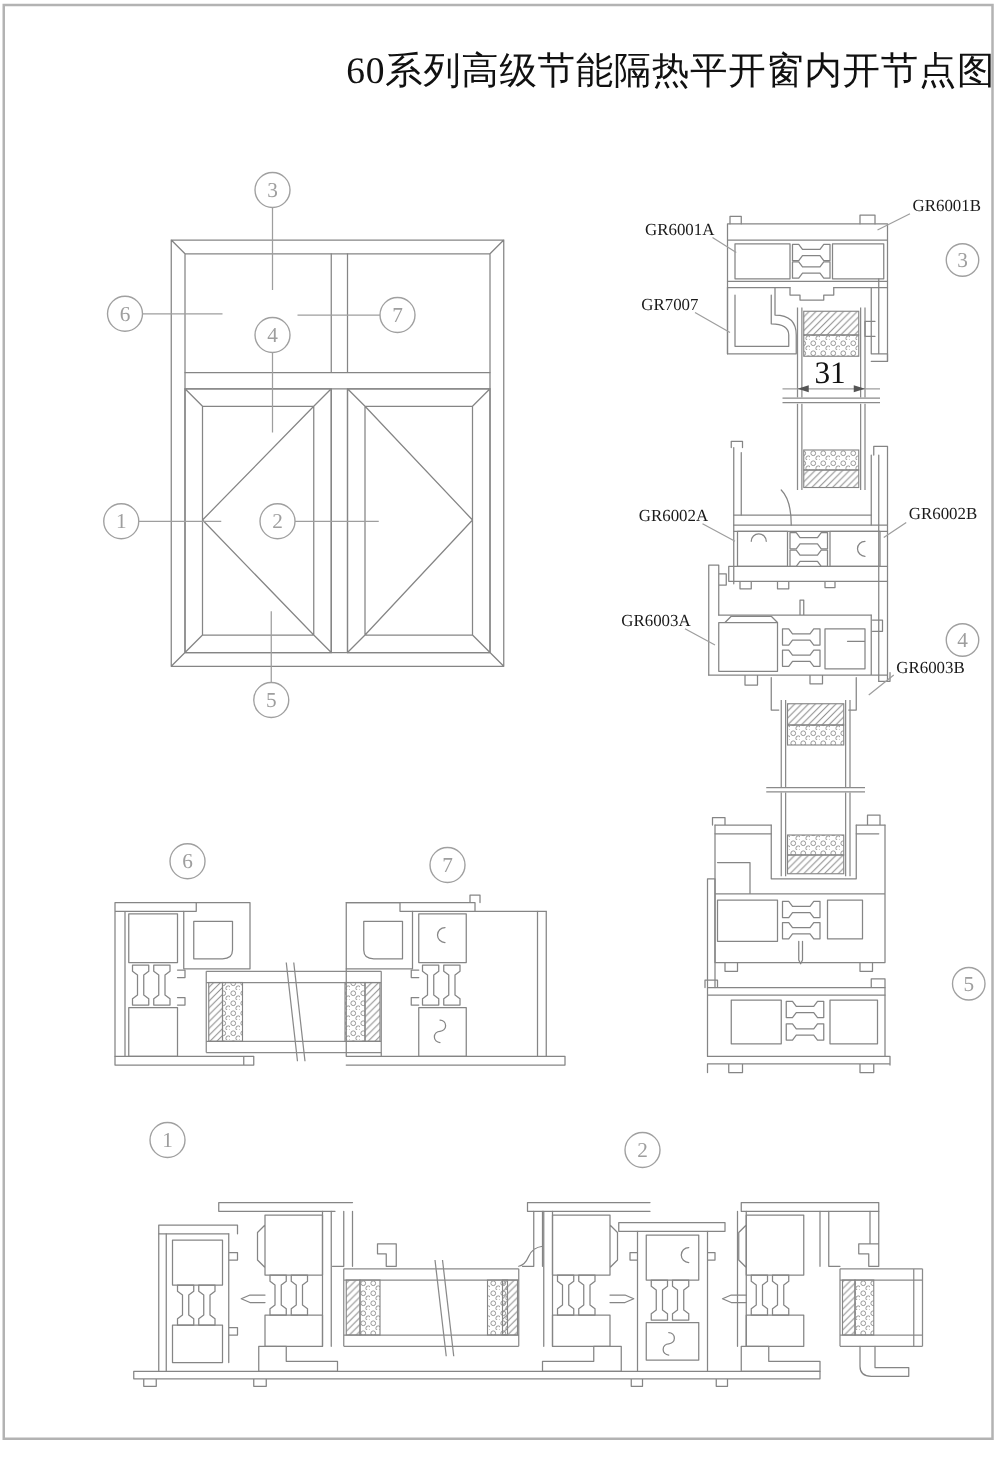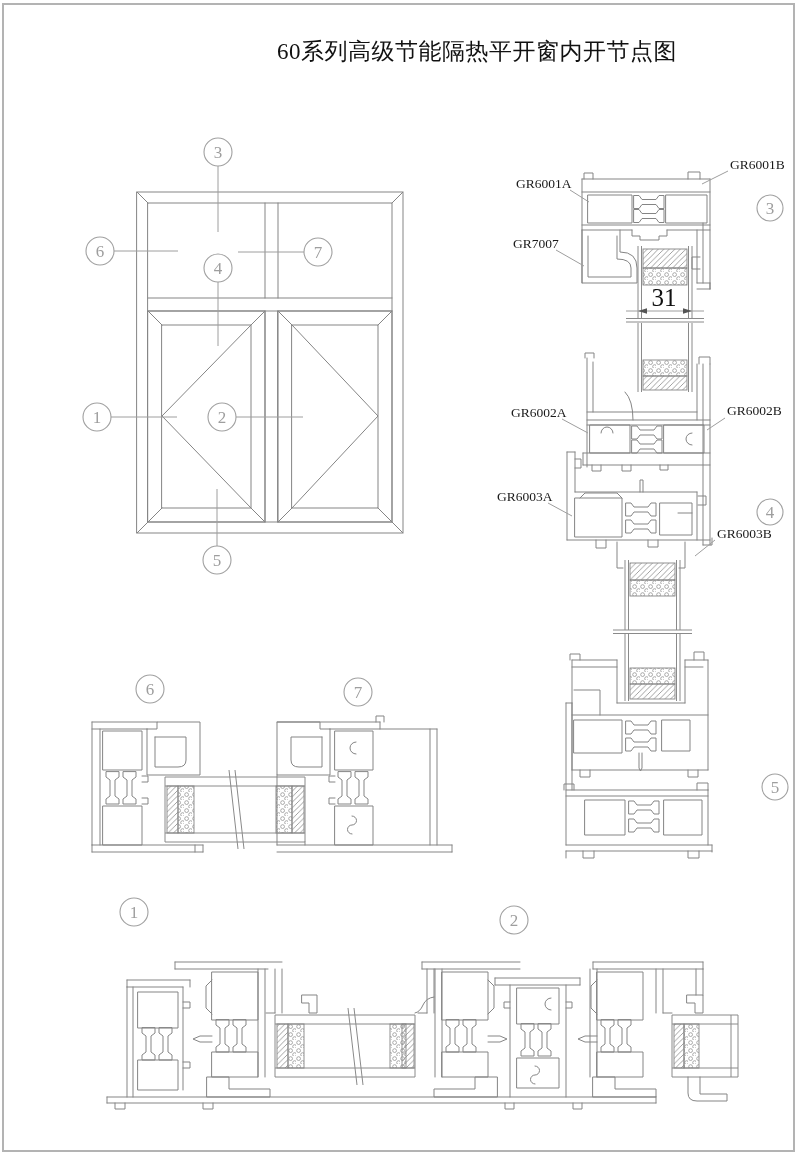--- a/index.html
+++ b/index.html
@@ -1,20 +1,20 @@
 <!DOCTYPE html>
 <html><head>
 <meta charset="utf-8">
 <style>
   html,body{margin:0;padding:0;background:#fff;}
   .page{position:relative;width:800px;height:1168px;background:#fff;overflow:hidden;
         font-family:"Liberation Serif","DejaVu Serif",serif;}
   .sheet-border{position:absolute;left:2px;top:3px;width:793px;height:1149px;
         box-sizing:border-box;border:2px solid #b3b3b3;}
-  .title{position:absolute;left:277px;top:36px;font-size:23px;color:#111;
+  .title{position:absolute;left:277px;top:36px;font-size:30px;color:#111;
         white-space:nowrap;letter-spacing:0.5px;}
   svg{position:absolute;left:0;top:0;}
   .prof{fill:none;stroke:#858585;stroke-width:1;stroke-linejoin:round;stroke-linecap:round;}
   .glassln{fill:none;stroke:#8a8a8a;stroke-width:1;}
   .fillh{fill:url(#hatch);stroke:#858585;stroke-width:0.9;}
   .filld{fill:url(#dots);stroke:#858585;stroke-width:0.9;}
   .mark{fill:none;stroke:#a0a0a0;stroke-width:1.1;}
   .mtxt{fill:#9e9e9e;font-size:17px;text-anchor:middle;font-family:"Liberation Serif","DejaVu Serif",serif;}
   .ltxt{fill:#1a1a1a;font-size:13.5px;font-family:"Liberation Serif","DejaVu Serif",serif;}
   .dtxt{fill:#111;font-size:25px;text-anchor:middle;font-family:"Liberation Serif","DejaVu Serif",serif;}

